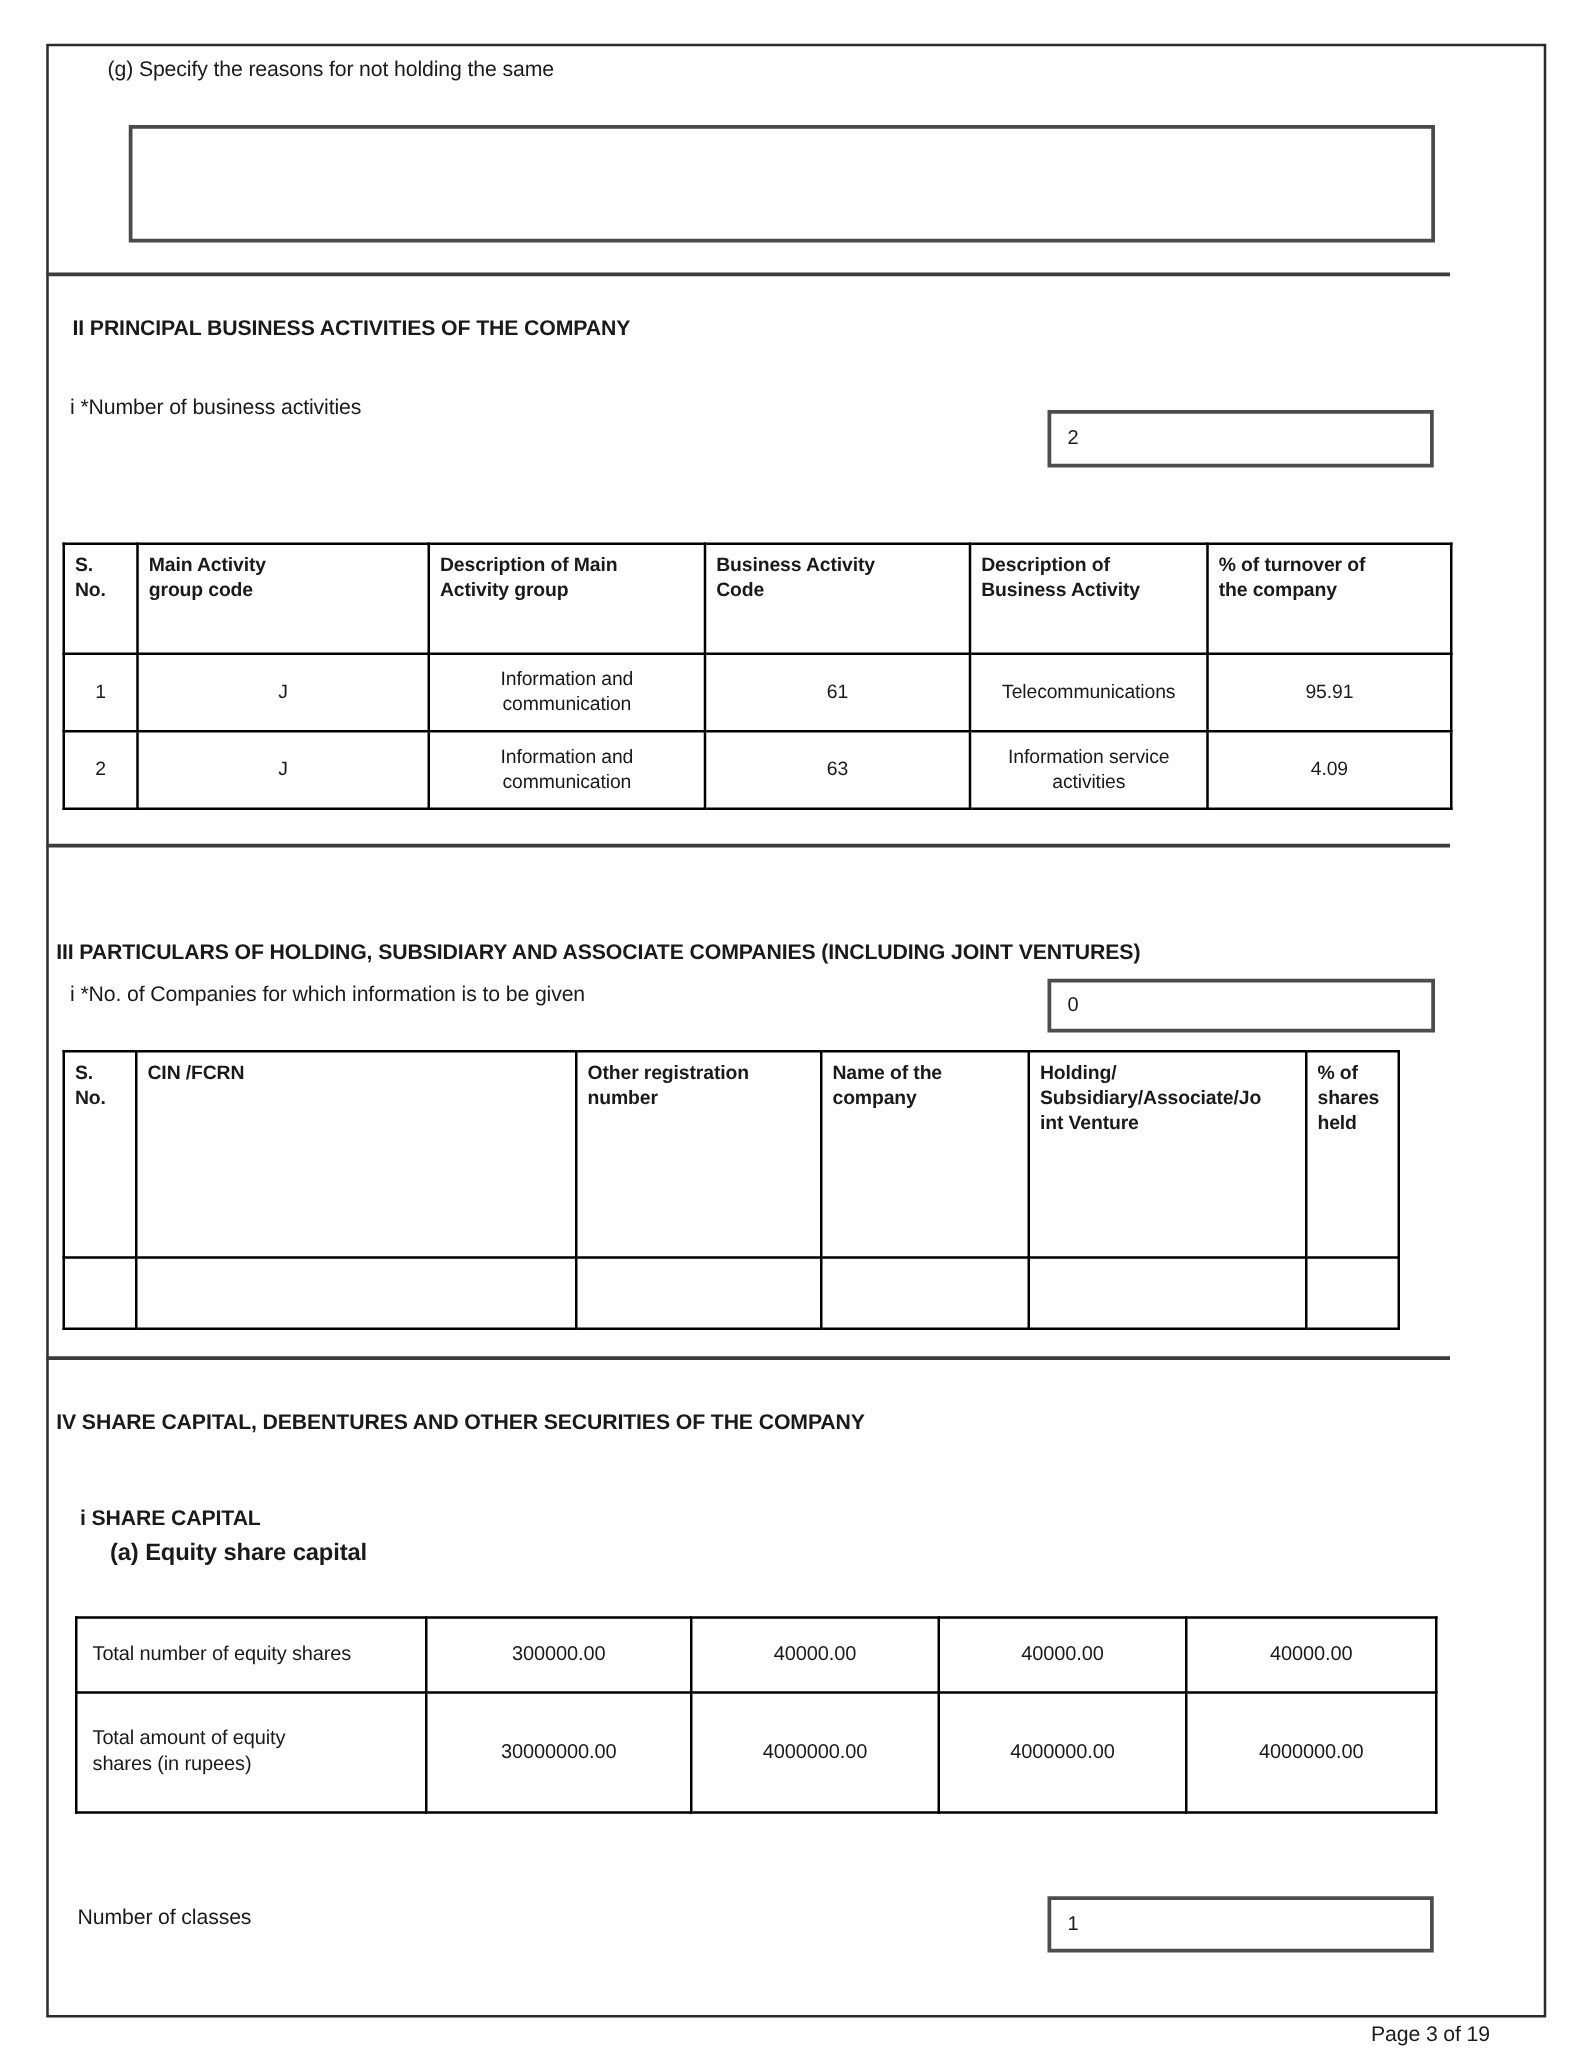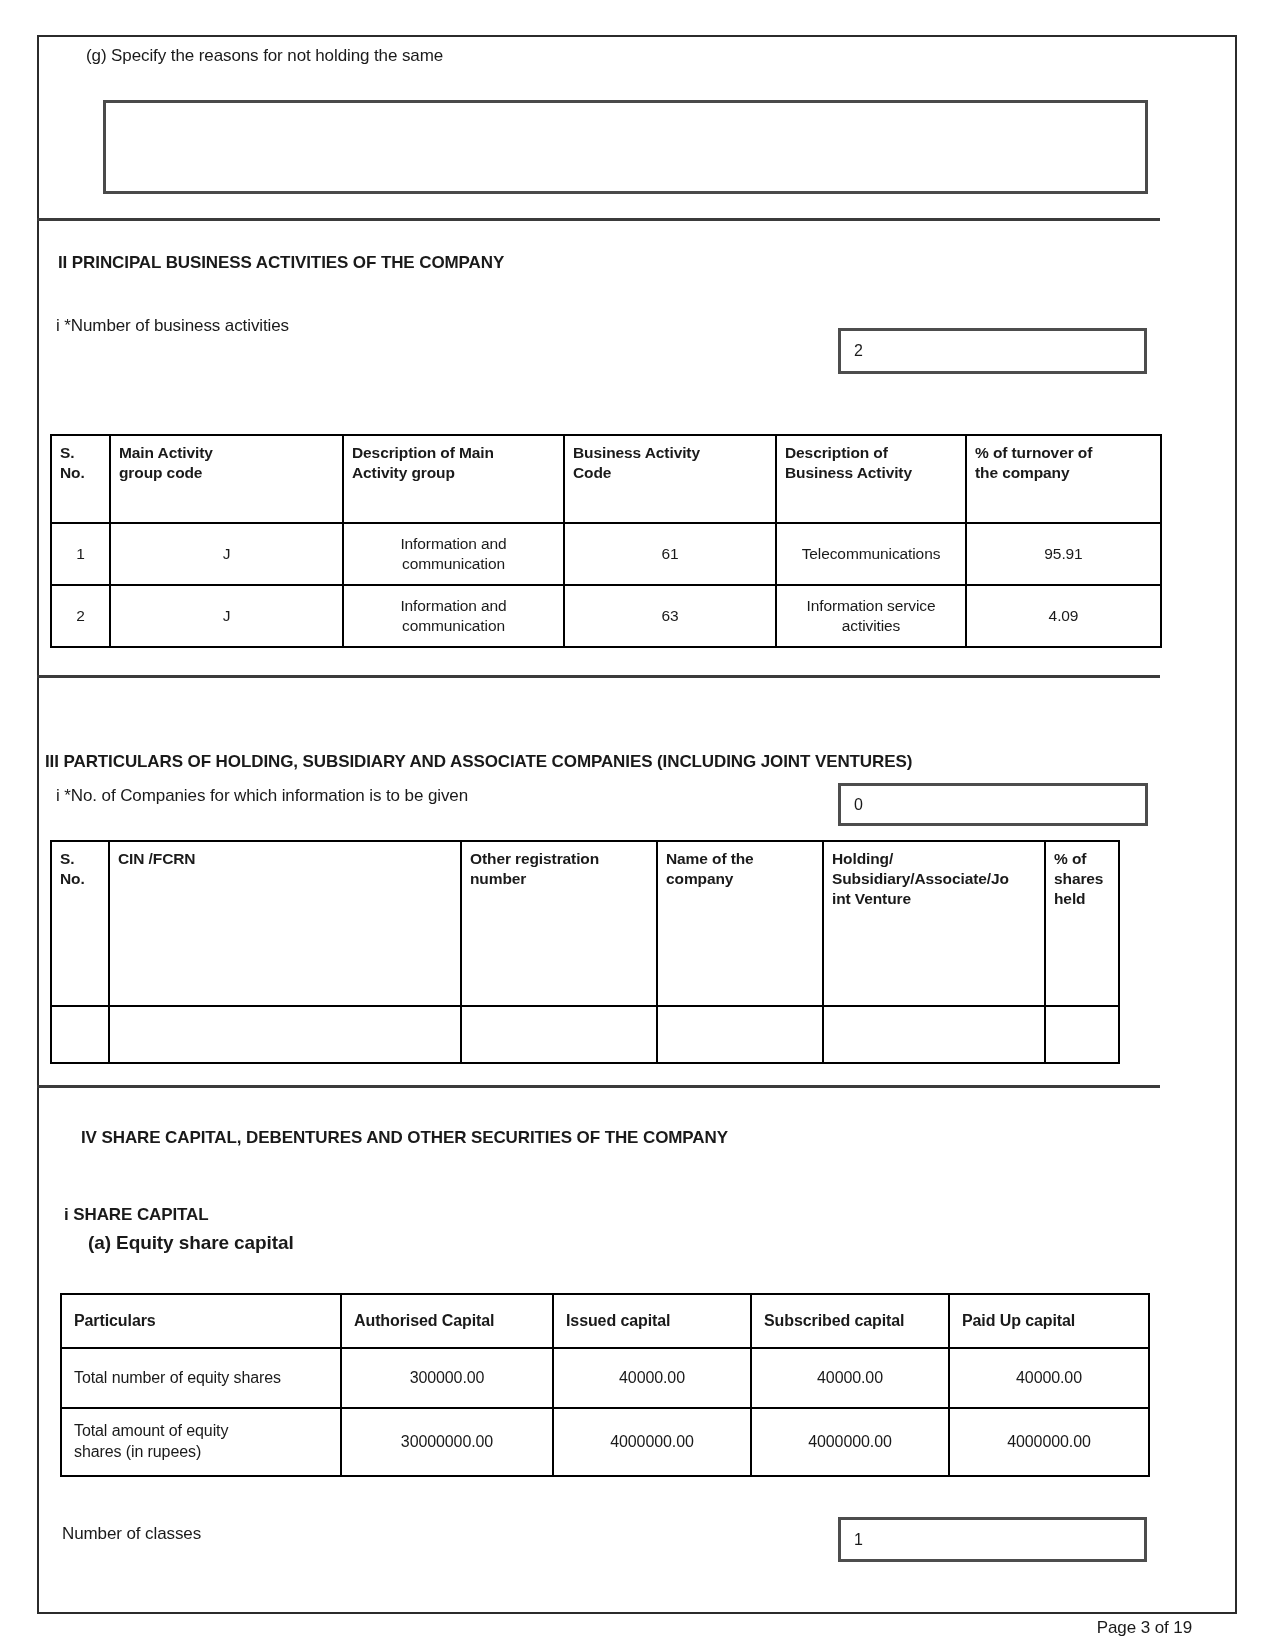--- a/index.html
+++ b/index.html
@@ -161,48 +161,41 @@
       <td class="cv"></td>
       <td class="cv"></td>
       <td class="cv"></td>
       <td class="cv"></td>
     </tr>
   </tbody>
 </table>
 
 <div class="abs divider" style="left:37px;top:1085px;width:1123px;"></div>
 
-<div class="abs lbl bold" style="left:45px;top:1128px;margin-left:36px;">IV SHARE CAPITAL, DEBENTURES AND OTHER SECURITIES OF THE COMPANY</div>
+<div class="abs lbl bold" style="left:45px;top:1128px;">IV SHARE CAPITAL, DEBENTURES AND OTHER SECURITIES OF THE COMPANY</div>
 <div class="abs lbl bold" style="left:64px;top:1205px;">i SHARE CAPITAL</div>
 <div class="abs lbl bold" style="left:88px;top:1232px;font-size:19px;">(a) Equity share capital</div>
 
 <table class="abs t t3" style="left:60px;top:1293px;">
   <colgroup>
     <col style="width:280px">
       <col style="width:212px">
       <col style="width:198px">
     <col style="width:198px">
       <col style="width:200px">
   </colgroup>
   <tbody>
-    <tr style="height:54px">
-      <td class="th">Particulars</td>
-      <td class="th">Authorised Capital</td>
-      <td class="th">Issued capital</td>
-      <td class="th">Subscribed capital</td>
-      <td class="th">Paid Up capital</td>
-    </tr>
     <tr style="height:60px">
       <td class="rowlbl">Total number of equity shares</td>
       <td class="cv">300000.00</td>
       <td class="cv">40000.00</td>
       <td class="cv">40000.00</td>
       <td class="cv">40000.00</td>
     </tr>
-    <tr style="height:68px">
+    <tr style="height:96px">
       <td class="rowlbl">Total amount of equity
 shares (in rupees)</td>
       <td class="cv">30000000.00</td>
       <td class="cv">4000000.00</td>
       <td class="cv">4000000.00</td>
       <td class="cv">4000000.00</td>
     </tr>
   </tbody>
 </table>
 

